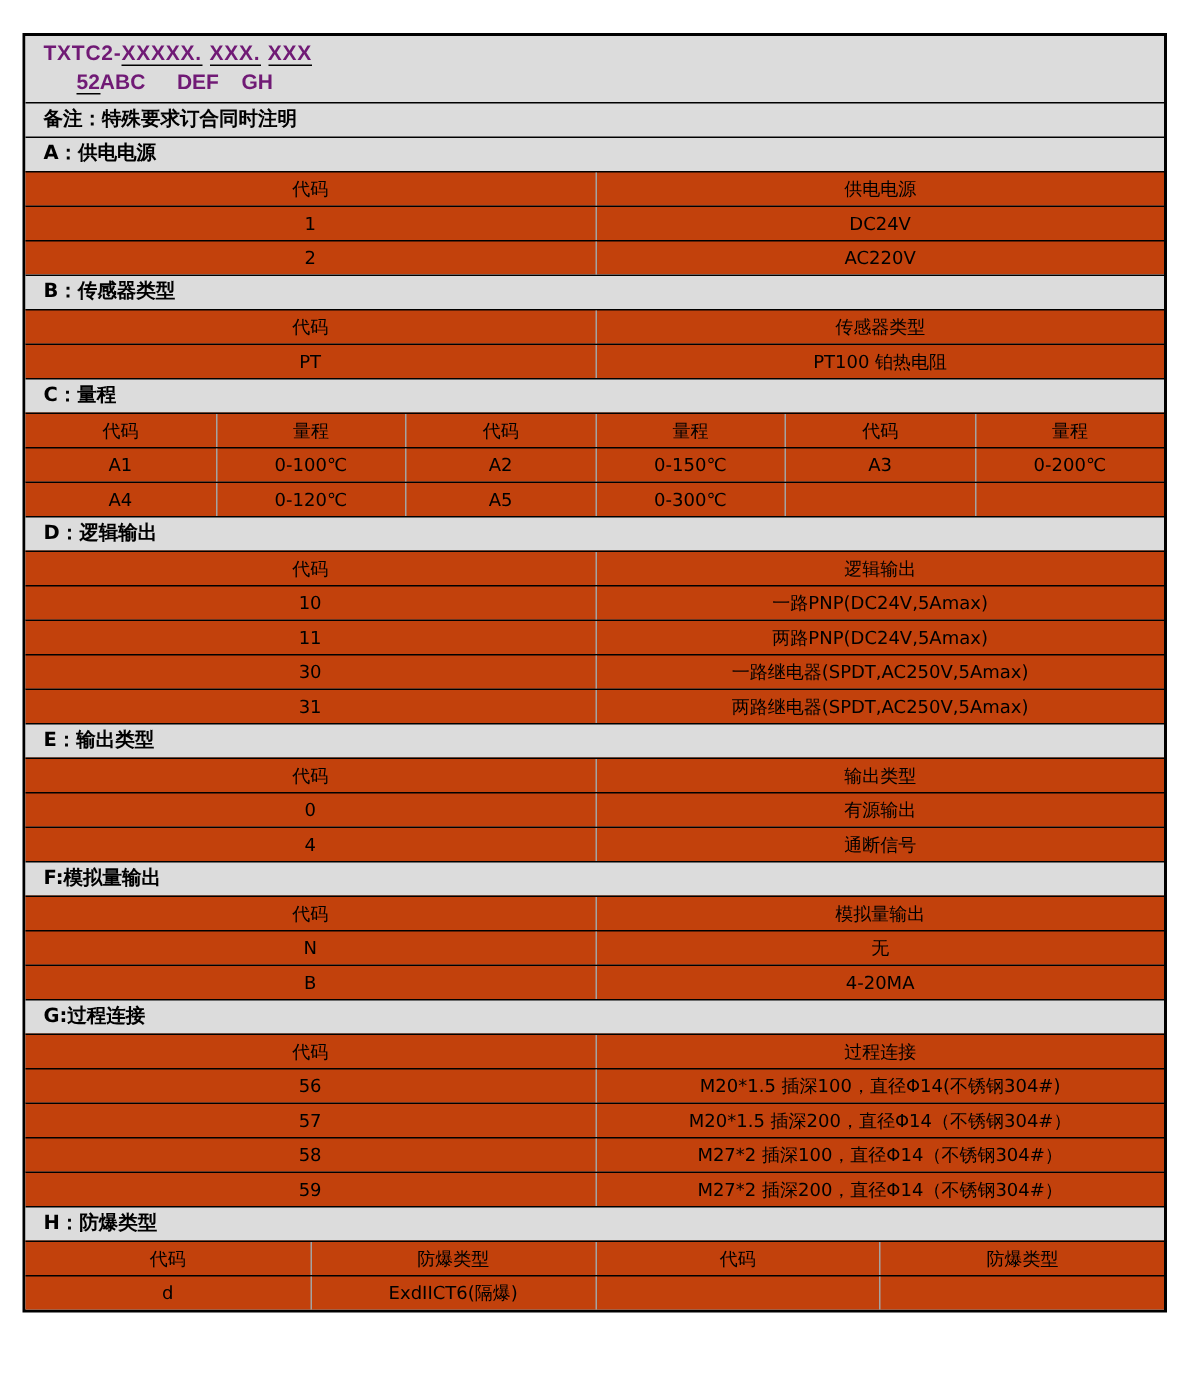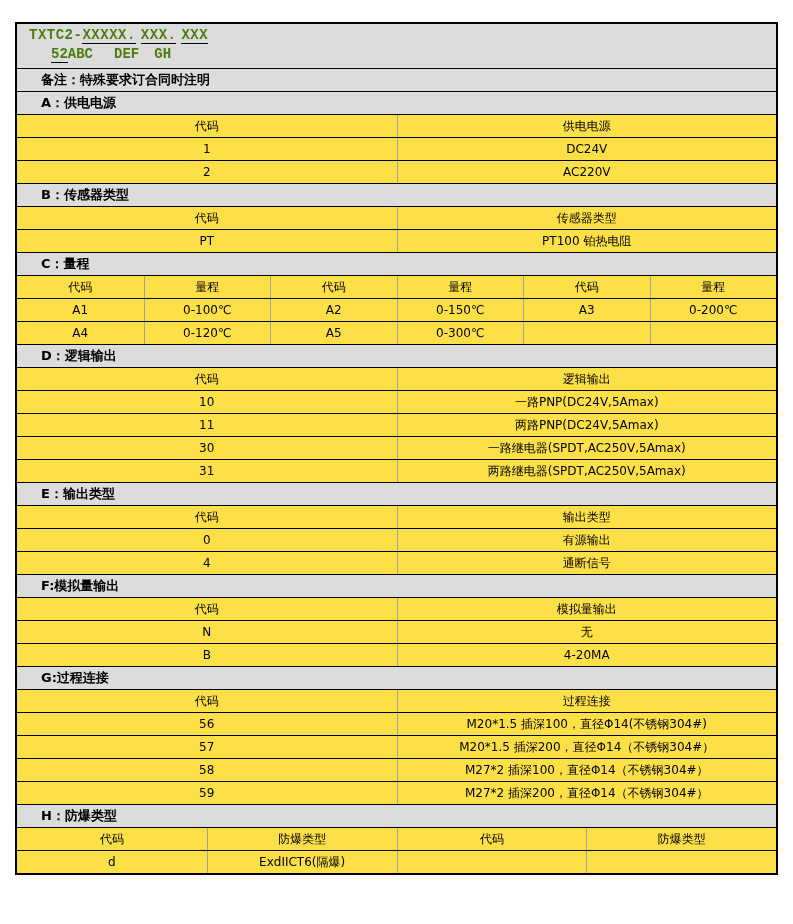--- a/index.html
+++ b/index.html
@@ -17,55 +17,55 @@
     top: 22px;
     width: 763px;
     border: 2px solid #000;
     background: #ffffff;
     box-sizing: border-box;
   }
   
   .title-block {
     background: #dcdcdc;
     height: 44px;
-    font-family: Liberation Mono, monospace;
+    font-family: Liberation Sans, sans-serif;
     font-weight: bold;
     font-size: 14px;
-    color: #4d7c0f;
+    color: #701a75;
   }
   .title-line1 { padding: 3px 0 0 12px; letter-spacing: 0.5px; white-space: nowrap; }
   .title-line2 { padding: 2px 0 0 34px; white-space: nowrap; }
   .ug {
     display: inline-block;
     border-bottom: 1px solid #000;
     line-height: 15px;
   }
   .gap-group { margin-left: 5px; }
   .c-abc { }
   .c-def { margin-left: 21px; text-align: right; }
   .c-gh  { margin-left: 15px; }
   
   .gray-row {
     background: #dcdcdc;
     border-top: 1px solid #000;
     height: 22px;
     line-height: 22px;
     font-size: 13px;
     font-weight: bold;
-    padding-left: 24px;
+    padding-left: 12px;
     color: #000;
     white-space: nowrap;
     overflow: hidden;
   }
   
   .trow {
     display: grid;
     border-top: 1px solid #000;
     height: 22px;
-    background: #fde047;
+    background: #c2410c;
   }
   .cols-2 { grid-template-columns: 1fr 1fr; }
   .cols-4 { grid-template-columns: repeat(4, 1fr); }
   .cols-6 { grid-template-columns: repeat(6, 1fr); }
   .tcell {
     text-align: center;
     line-height: 22px;
     font-size: 12px;
     color: #000;
     overflow: hidden;

